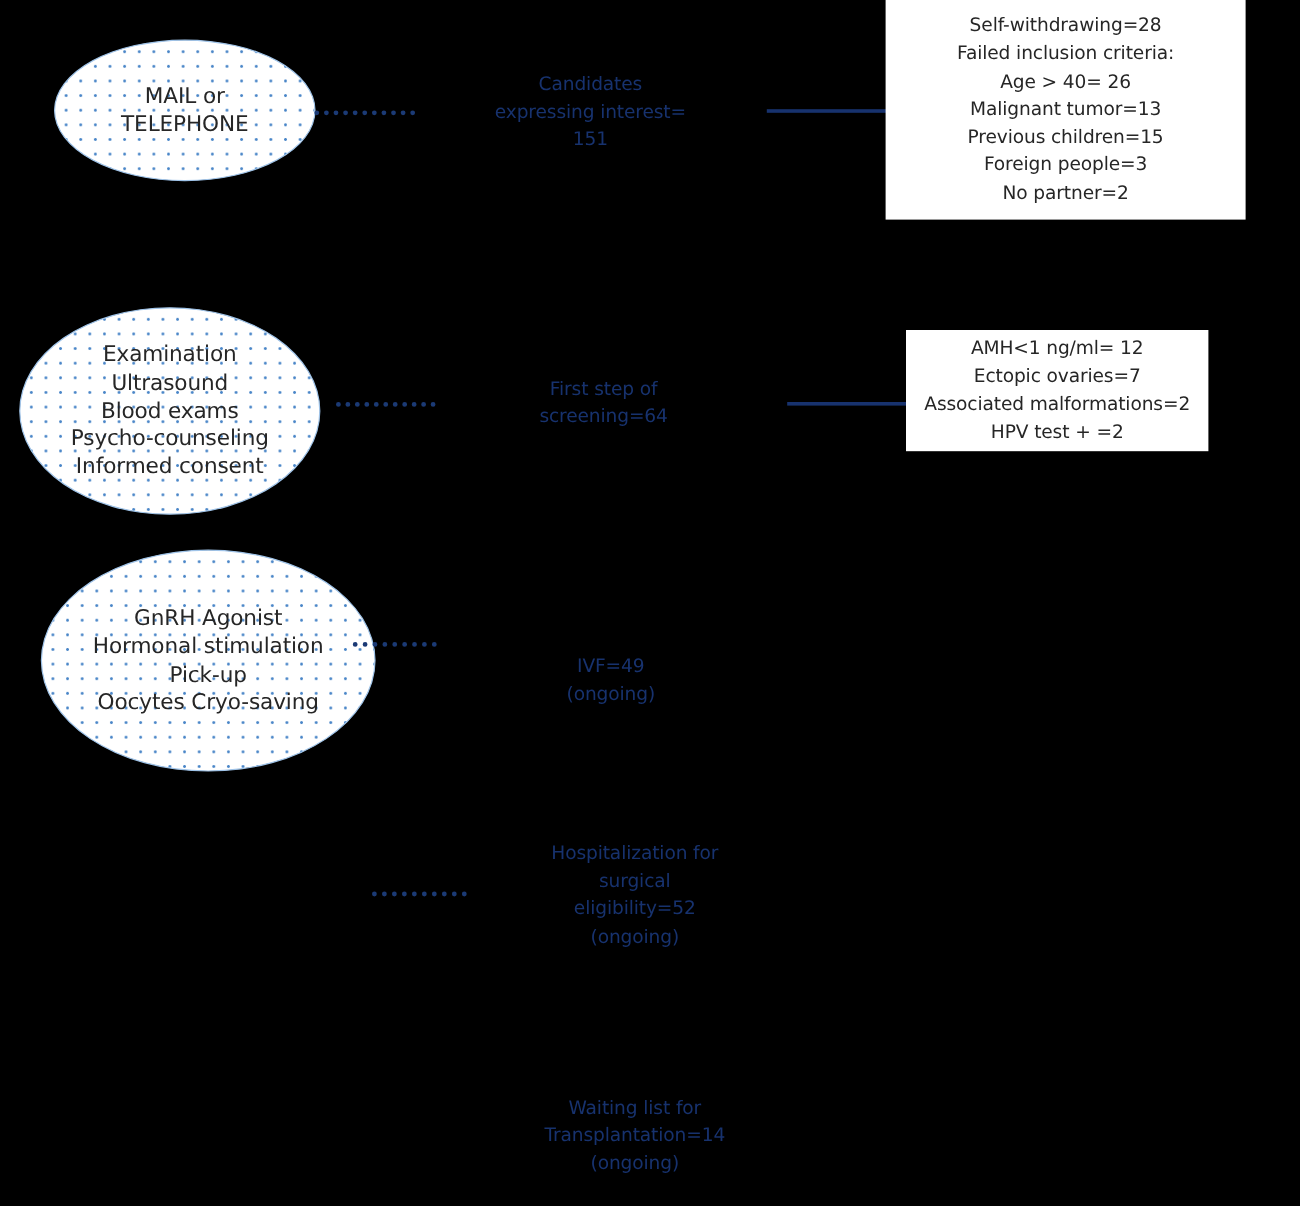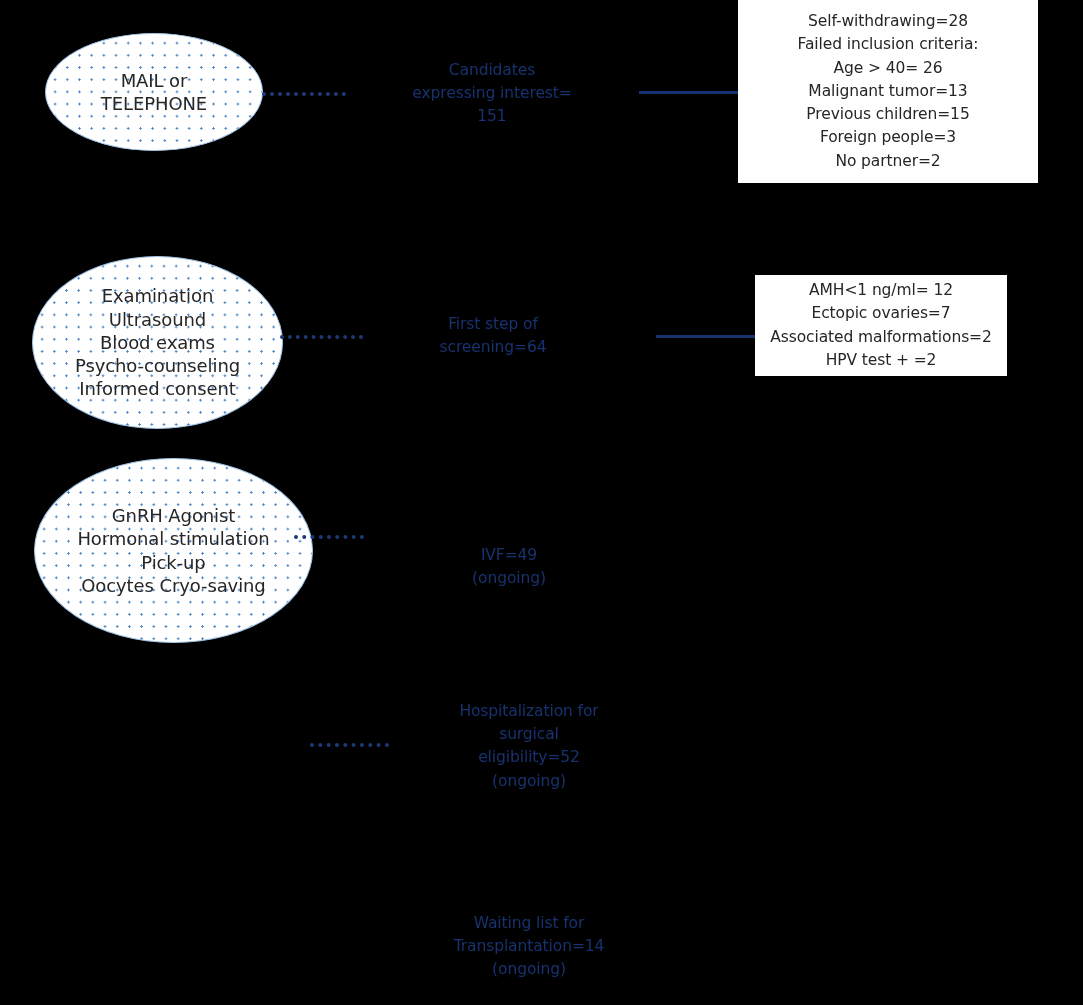--- a/index.html
+++ b/index.html
@@ -110,31 +110,31 @@
   <div class="callout" style="left:738px; top:0px; width:300px; height:183px;">
     <div class="box-text">Self-withdrawing=28
 Failed inclusion criteria:
 Age &gt; 40= 26
 Malignant tumor=13
 Previous children=15
 Foreign people=3
 No partner=2</div>
   </div>
 
-  <div class="ellipse" style="left:32px; top:256px; width:251px; height:173px;">
+  <div class="ellipse" style="left:16px; top:256px; width:251px; height:173px;">
     <div class="ell-text">Examination
 Ultrasound
 Blood exams
 Psycho-counseling
 Informed consent</div>
   </div>
 
   <div class="conn-dotted" style="left:280px; top:335px; width:83px;"></div>
 
-  <div class="flow-label" style="left:413px; top:313px; width:160px;">First step of
+  <div class="flow-label" style="left:423px; top:313px; width:160px;">First step of
 screening=64</div>
 
   <div class="conn-solid" style="left:656px; top:335px; width:100px;"></div>
 
   <div class="callout" style="left:755px; top:275px; width:252px; height:101px;">
     <div class="box-text">AMH&lt;1 ng/ml= 12
 Ectopic ovaries=7
 Associated malformations=2
 HPV test +  =2</div>
   </div>

